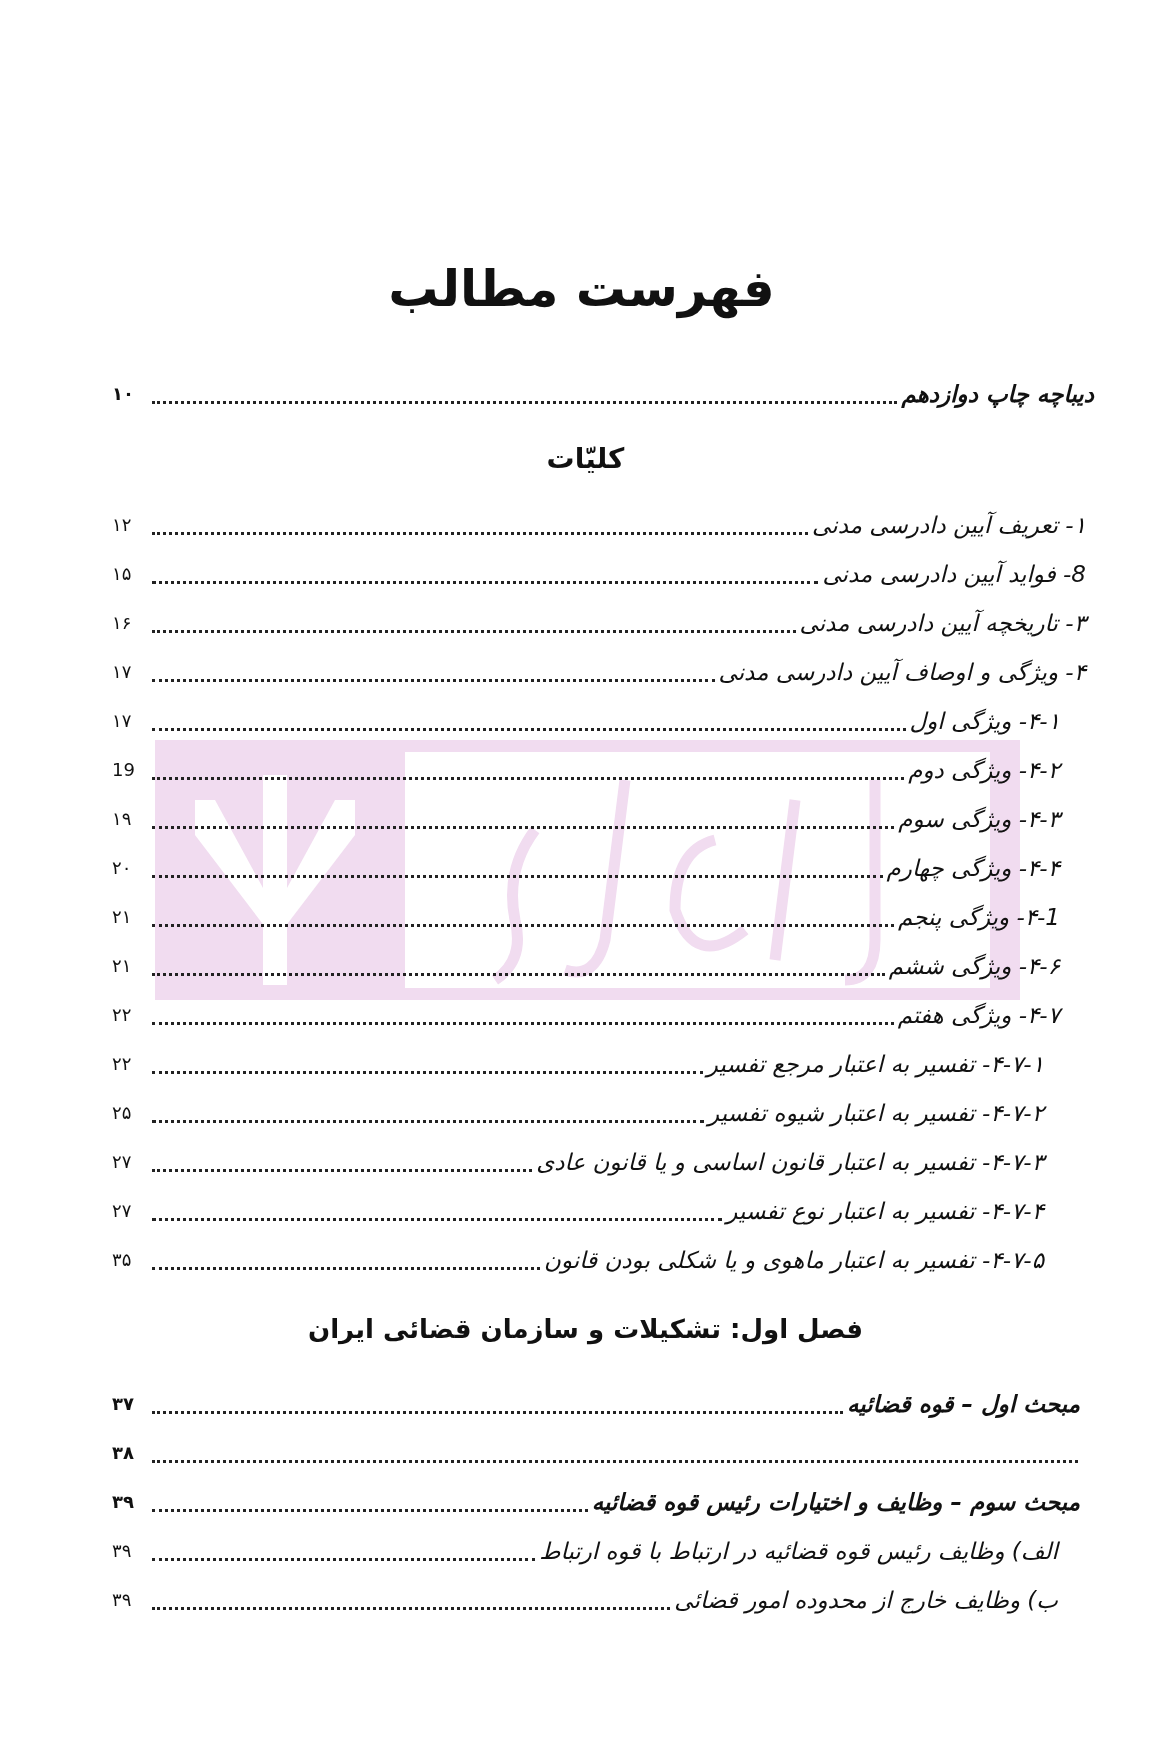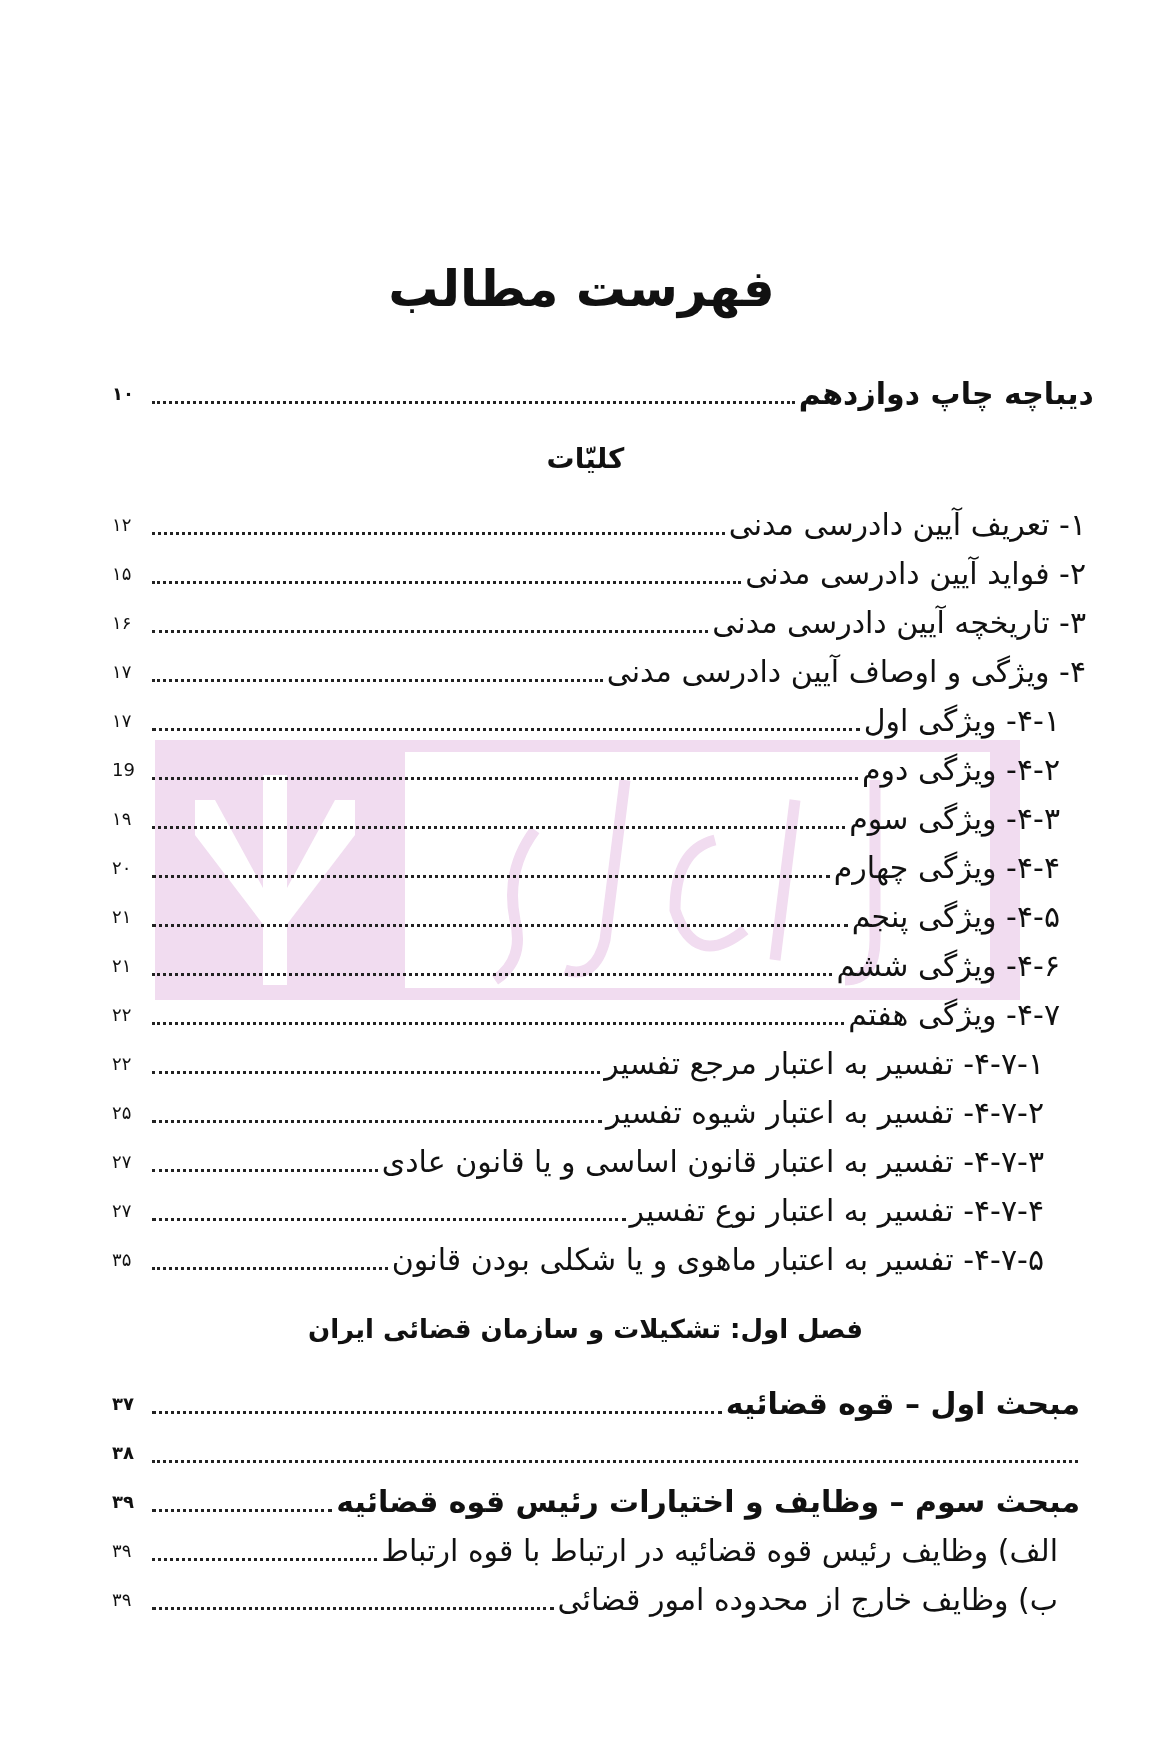--- a/index.html
+++ b/index.html
@@ -58,23 +58,24 @@
       height: 40px;
       display: flex;
       flex-direction: row-reverse;
       align-items: flex-end;
       direction: ltr;
       z-index: 2;
     }
     .toc-title {
       direction: rtl;
       white-space: nowrap;
-      font-size: 30px;
+      font-size: 23px;
       line-height: 40px;
       padding-left: 2px;
+      font-style: italic;
     }
     .toc-row.bold .toc-title { font-weight: bold; }
     .toc-leader {
       flex: 1;
       border-bottom: 3px dotted #222;
       margin-bottom: 10px;
       margin-left: 6px;
       margin-right: 2px;
       height: 0;
     }
@@ -118,21 +119,21 @@
 </div>
 
 <div class="section-heading" style="top:442px; font-size:28px;">کلیّات</div>
 
 <div class="toc-row" style="top:505px; width:974px;">
   <span class="toc-title">۱- تعریف آیین دادرسی مدنی</span>
   <span class="toc-leader"></span>
   <span class="toc-page">۱۲</span>
 </div>
 <div class="toc-row" style="top:554px; width:974px;">
-  <span class="toc-title">۲- فواید آیین دادرسی مدنی</span>
+  <span class="toc-title">8- فواید آیین دادرسی مدنی</span>
   <span class="toc-leader"></span>
   <span class="toc-page">۱۵</span>
 </div>
 <div class="toc-row" style="top:603px; width:974px;">
   <span class="toc-title">۳- تاریخچه آیین دادرسی مدنی</span>
   <span class="toc-leader"></span>
   <span class="toc-page">۱۶</span>
 </div>
 <div class="toc-row" style="top:652px; width:974px;">
   <span class="toc-title">۴- ویژگی و اوصاف آیین دادرسی مدنی</span>
@@ -153,21 +154,21 @@
   <span class="toc-title">۴-۳- ویژگی سوم</span>
   <span class="toc-leader"></span>
   <span class="toc-page">۱۹</span>
 </div>
 <div class="toc-row" style="top:848px; width:948px;">
   <span class="toc-title">۴-۴- ویژگی چهارم</span>
   <span class="toc-leader"></span>
   <span class="toc-page">۲۰</span>
 </div>
 <div class="toc-row" style="top:897px; width:948px;">
-  <span class="toc-title">۴-۵- ویژگی پنجم</span>
+  <span class="toc-title">۴-1- ویژگی پنجم</span>
   <span class="toc-leader"></span>
   <span class="toc-page">۲۱</span>
 </div>
 <div class="toc-row" style="top:946px; width:948px;">
   <span class="toc-title">۴-۶- ویژگی ششم</span>
   <span class="toc-leader"></span>
   <span class="toc-page">۲۱</span>
 </div>
 <div class="toc-row" style="top:995px; width:948px;">
   <span class="toc-title">۴-۷- ویژگی هفتم</span>

